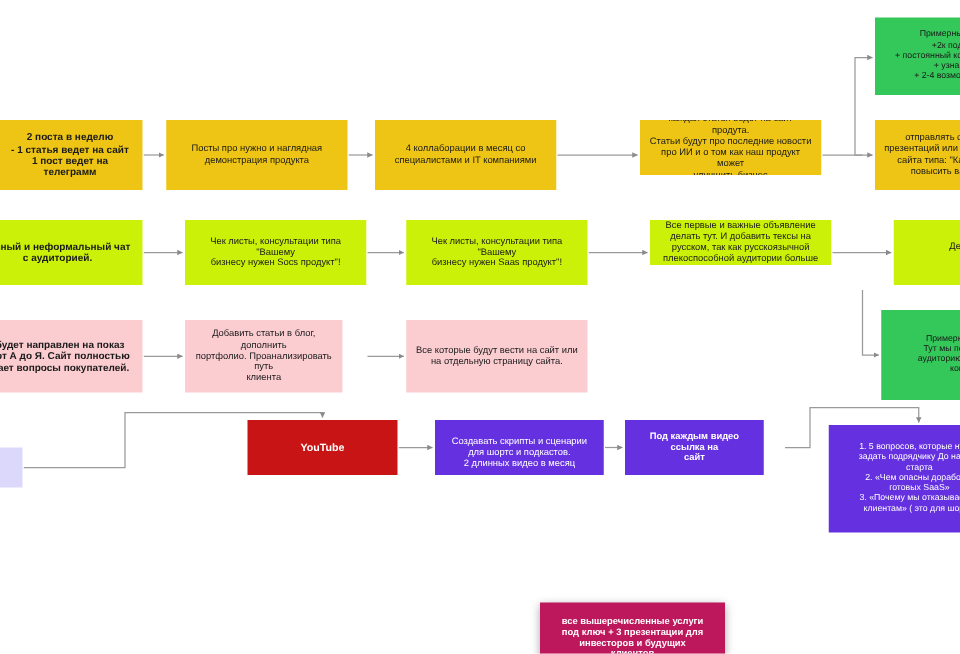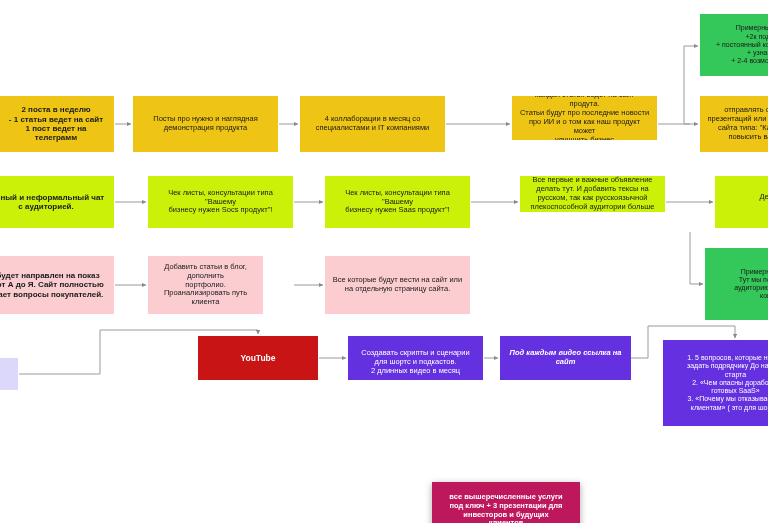--- a/index.html
+++ b/index.html
@@ -111,35 +111,35 @@
 бизнесу нужен Saas продукт"!</span></div>
       <div class="node node-lime fs-75" style="left: 520px; top: 176px; width: 145px; height: 36px;"><span class="txt">Все первые и важные объявление
 делать тут. И  добавить тексы на
 русском, так как русскоязычной
 плекоспособной аудитории больше</span></div>
       <div class="node node-lime fs-75" style="left: 715px; top: 176px; width: 145px; height: 52px;"><span class="txt">Делать рекламу
 на</span></div>
       <div class="node node-pink fs-8 bold" style="left: -24px; top: 256px; width: 138px; height: 58px;"><span class="txt">т будет направлен на показ
 та от А до Я. Сайт полностью
 ывает вопросы покупателей.</span></div>
-      <div class="node node-pink fs-75" style="left: 148px; top: 256px; width: 115px; height: 58px; justify-content: flex-end;"><span class="txt">Добавить статьи в блог, дополнить
+      <div class="node node-pink fs-75" style="left: 148px; top: 256px; width: 126px; height: 58px; justify-content: flex-end;"><span class="txt">Добавить статьи в блог, дополнить
 портфолио. Проанализировать путь
 клиента</span></div>
       <div class="node node-pink fs-75" style="left: 325px; top: 256px; width: 145px; height: 58px;"><span class="txt">Все которые будут вести на сайт или
 на отдельную страницу сайта.</span></div>
       <div class="node node-green fs-7" style="left: 705px; top: 248px; width: 145px; height: 72px;"><span class="txt">Примерный результат:
 Тут мы получим теплую
 аудиторию, которые дадут
 конверсию</span></div>
       <div class="node node-lav fs-7" style="left: -22px; top: 358px; width: 40px; height: 32px;"><span class="txt"></span></div>
       <div class="node node-red fs-85 bold" style="left: 198px; top: 336px; width: 120px; height: 44px;"><span class="txt">YouTube</span></div>
       <div class="node node-purple fs-75" style="left: 348px; top: 336px; width: 135px; height: 44px; align-items: flex-end;"><span class="txt">Создавать скрипты и сценарии
 для шортс и подкастов.
 2 длинных видео в месяц</span></div>
-      <div class="node node-purple fs-75 bold" style="left: 500px; top: 336px; width: 131px; height: 44px; font-style: italic;"><span class="txt">Под каждым видео ссылка на
+      <div class="node node-purple fs-75 bold" style="left: 500px; top: 336px; width: 111px; height: 44px;"><span class="txt">Под каждым видео ссылка на
 сайт</span></div>
       <div class="node node-purple fs-7" style="left: 663px; top: 340px; width: 145px; height: 86px;"><span class="txt">1. 5 вопросов, которые нужно
 задать подрядчику До начала
 старта
 2. «Чем опасны доработки
 готовых SaaS»
 3. «Почему мы отказываемся
 клиентам» ( это для шортс)</span></div>
       <div class="node node-black fs-75 bold" style="left: 432px; top: 438px; width: 148px; height: 66px;"><span class="txt">все вышеречисленные услуги
 под ключ + 3 презентации для

